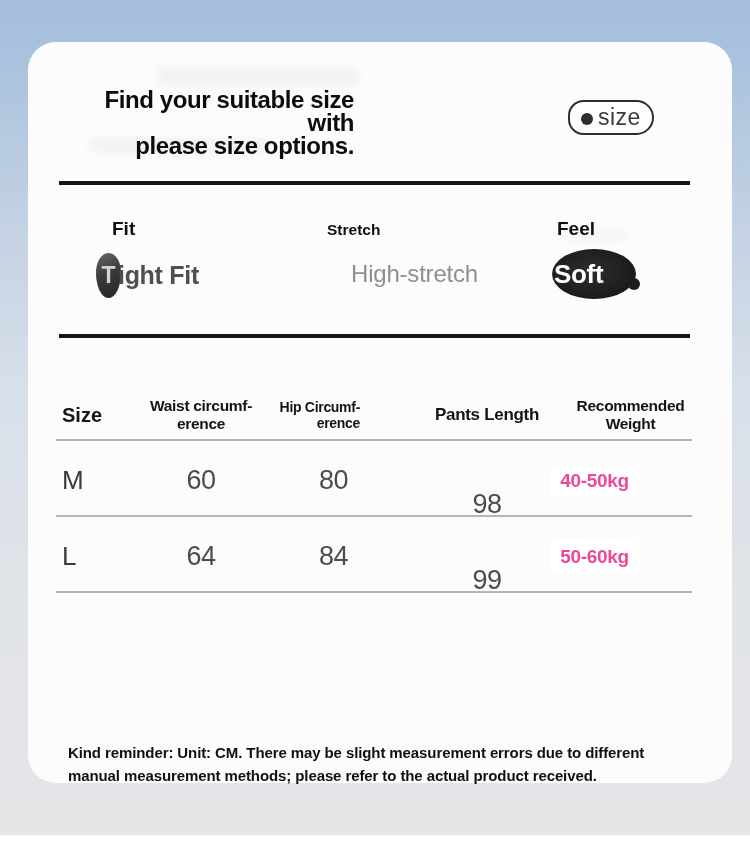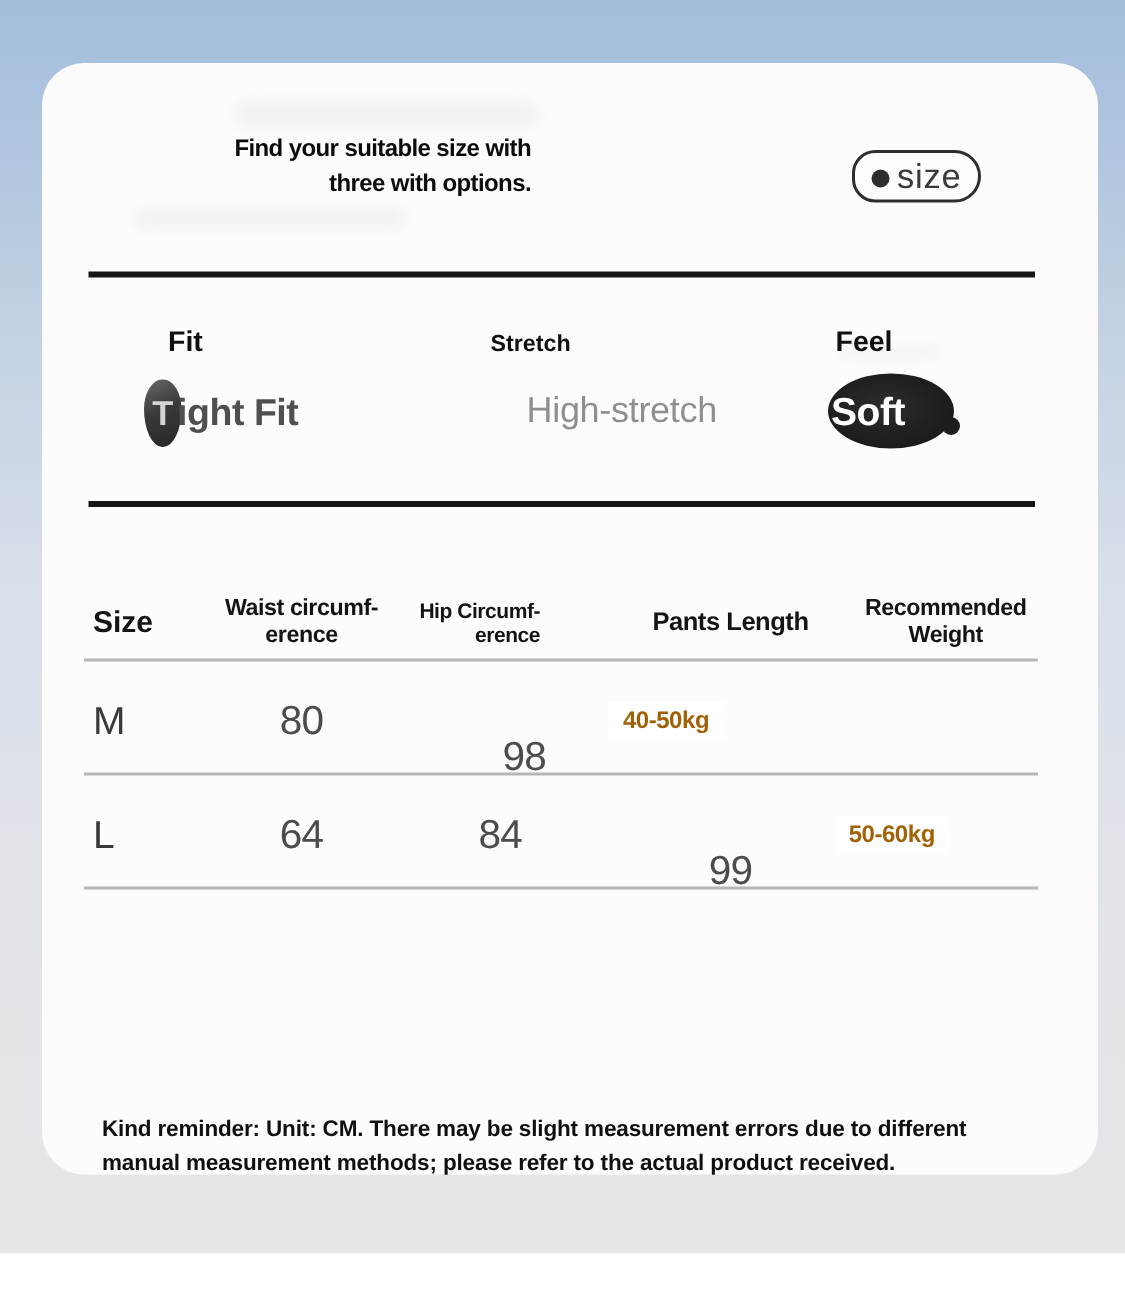--- a/index.html
+++ b/index.html
@@ -14,21 +14,21 @@
     position:absolute;left:28px;top:42px;width:704px;height:741px;
     background:#fcfcfc;border-radius:28px;
   }
   .ghost{position:absolute;background:#ededed;filter:blur(5px);opacity:.75;border-radius:4px;}
   .ghost1{left:130px;top:26px;width:200px;height:17px;}
   .ghost2{left:62px;top:97px;width:180px;height:13px;}
   .ghost3{left:530px;top:188px;width:70px;height:10px;opacity:.5;}
 
   .title{
     position:absolute;left:30px;top:46px;width:296px;
-    text-align:right;font-size:16px;font-weight:700;color:#0c0c0c;
+    text-align:right;font-size:24px;font-weight:700;color:#0c0c0c;
     line-height:23px;letter-spacing:-0.4px;
   }
   .badge{
     position:absolute;left:540px;top:58px;width:86px;height:35px;
     border:2.5px solid #2e2e2e;border-radius:16px 18px 18px 16px;
     display:flex;align-items:center;box-sizing:border-box;padding:0 9px;background:#fdfdfd;
   }
   .badge .dot{width:12px;height:12px;border-radius:50%;background:#2e2e2e;margin:2px 5px 0 2px;flex:0 0 auto;}
   .badge .label{font-size:23px;color:#3a3a3a;font-weight:500;letter-spacing:.5px;line-height:1;}
 
@@ -68,39 +68,39 @@
   .th{font-weight:700;color:#141414;}
   .th.c1{font-size:20px;padding-left:6px;}
   .th.c2{font-size:15.5px;text-align:center;line-height:1.15;letter-spacing:-0.3px;}
   .th.c3{font-size:14px;text-align:right;padding-right:31px;line-height:1.15;letter-spacing:-0.3px;}
   .th.c4{font-size:17px;text-align:center;transform:translateX(16px);letter-spacing:-0.3px;}
   .th.c5{font-size:15.5px;text-align:center;transform:translateX(9px);letter-spacing:-0.3px;}
   .td.c1{font-size:26px;font-weight:500;color:#3a3a3a;padding-left:6px;}
   .td.num{font-size:27px;color:#4c4c4c;text-align:center;letter-spacing:-0.5px;}
   .td.c4{transform:translateX(16px);margin-top:48px;}
   .td.c5{text-align:center;transform:translateX(-27px);}
-  .weight-chip{display:inline-block;background:#ffffff;padding:4px 10px;font-size:16px;font-weight:700;color:#a16207;letter-spacing:-0.3px;}
+  .weight-chip{display:inline-block;background:#ffffff;padding:4px 10px;font-size:19px;font-weight:700;color:#ec4899;letter-spacing:-0.3px;}
 
   .reminder{
     position:absolute;left:40px;top:700px;width:630px;
     font-size:15px;font-weight:700;color:#101010;line-height:1.5;letter-spacing:-0.1px;
   }
 </style>
 </head>
 <body>
 
 <div class="card">
 
   <div class="ghost ghost1"></div>
   <div class="ghost ghost2"></div>
   <div class="ghost ghost3"></div>
 
   <div class="title">
     <div>Find your suitable size with</div>
-    <div>three with options.</div>
+    <div>please size options.</div>
   </div>
 
   <div class="badge">
     <span class="dot"></span>
     <span class="label">size</span>
   </div>
 
   <div class="hline hline1"></div>
 
   <div class="attr-label lbl-fit">Fit</div>
@@ -132,20 +132,21 @@
       <div class="th c3">
         <div>Hip Circumf-</div>
         <div>erence</div>
       </div>
       <div class="th c4">Pants Length</div>
       <div class="th c5">Recommended Weight</div>
     </div>
 
     <div class="trow tdata">
       <div class="td c1">M</div>
+      <div class="td num">60</div>
       <div class="td num">80</div>
       <div class="td num c4">98</div>
       <div class="td c5"><span class="weight-chip">40-50kg</span></div>
     </div>
 
     <div class="trow tdata">
       <div class="td c1">L</div>
       <div class="td num">64</div>
       <div class="td num">84</div>
       <div class="td num c4">99</div>

